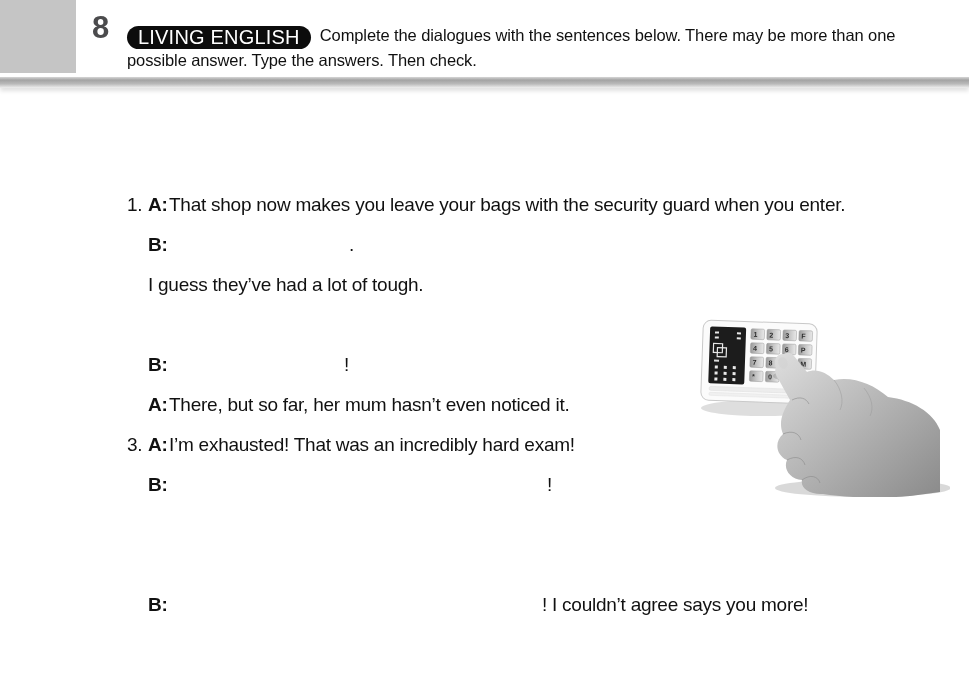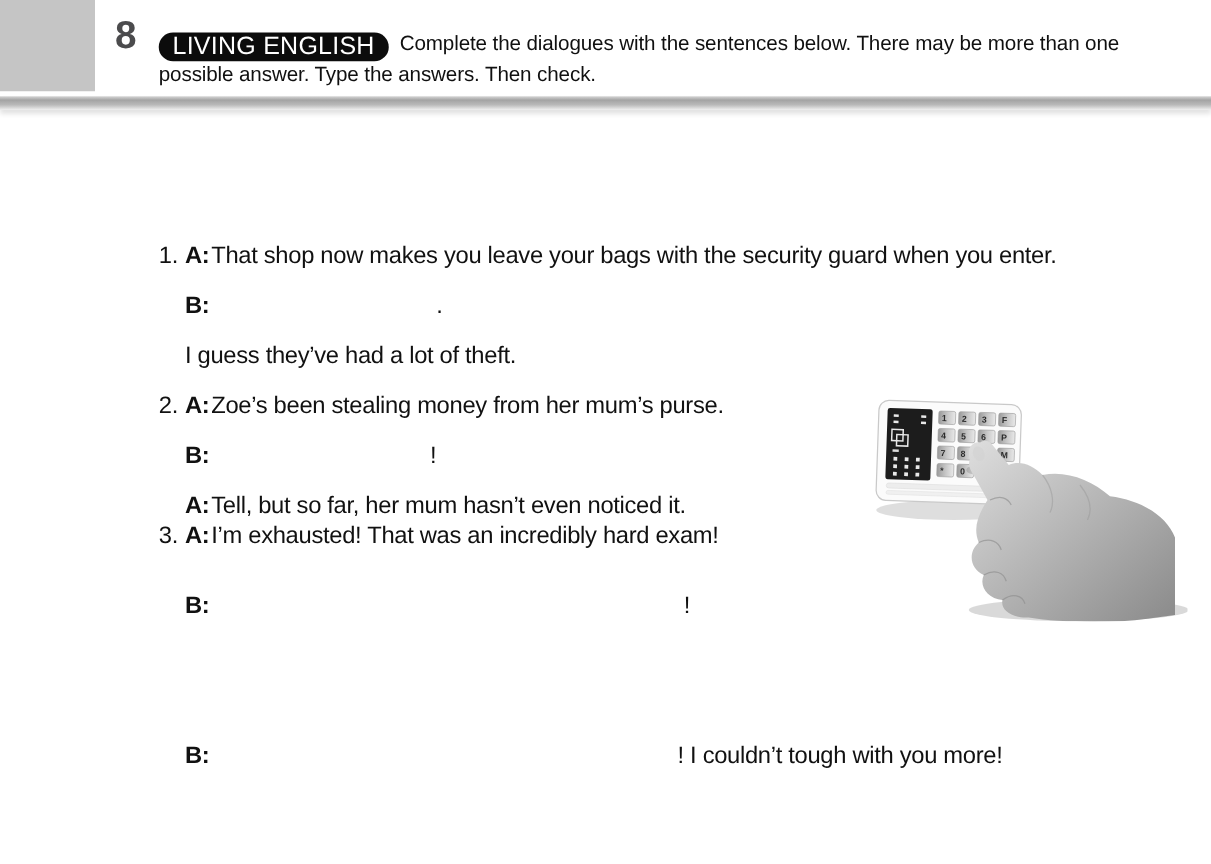--- a/index.html
+++ b/index.html
@@ -37,21 +37,21 @@
     font-size:19px;letter-spacing:-0.25px;color:#111;}
   .num{display:inline-block;width:21px;}
   .spk{display:inline-block;width:21px;font-weight:bold;}
   .line input{
     border:none;outline:none;background:transparent;padding:0;margin:0;
     font:inherit;height:18px;vertical-align:middle;
   }
   .w1{width:180px}.w2{width:175px}.w3{width:378px}.w4{width:373px}
   .t1a{top:194px}.t1b{top:234px}.t1f{top:274px}
   .t2a{top:314px}.t2b{top:354px}.t2c{top:394px}
-  .t3a{top:418px}.t3b{top:474px}.t3f{top:514px}
+  .t3a{top:434px}.t3b{top:474px}.t3f{top:514px}
   .t4a{top:554px}.t4b{top:594px}
   
   .figure{position:absolute;left:688px;top:312px;width:262px;height:185px;}
   .figure svg{display:block;}
   .figure text{font-family:"Liberation Sans",sans-serif;font-weight:bold;}
 </style>
 </head>
 <body>
 
 <div class="page">
@@ -66,42 +66,39 @@
   <div class="divider"></div>
 
 
   <div class="line t1a">
     <span class="num">1.</span><span class="spk">A:</span><span>That shop now makes you leave your bags with the security guard when you enter.</span>
   </div>
   <div class="line t1b">
     <span class="num"></span><span class="spk">B:</span><input class="w1" type="text" style=""><span>.</span>
   </div>
   <div class="line t1f">
-    <span class="num"></span><span>I guess they’ve had a lot of theft.</span>
+    <span class="num"></span><span>I guess they’ve had a lot of tough.</span>
   </div>
 
-  <div class="line t2a">
-    <span class="num">2.</span><span class="spk">A:</span><span>Zoe’s been stealing money from her mum’s purse.</span>
-  </div>
   <div class="line t2b">
     <span class="num"></span><span class="spk">B:</span><input class="w2" type="text" style=""><span>!</span>
   </div>
   <div class="line t2c">
-    <span class="num"></span><span class="spk">A:</span><span>Tell, but so far, her mum hasn’t even noticed it.</span>
+    <span class="num"></span><span class="spk">A:</span><span>There, but so far, her mum hasn’t even noticed it.</span>
   </div>
 
   <div class="line t3a">
     <span class="num">3.</span><span class="spk">A:</span><span>I’m exhausted! That was an incredibly hard exam!</span>
   </div>
   <div class="line t3b">
     <span class="num"></span><span class="spk">B:</span><input class="w3" type="text" style=""><span>!</span>
   </div>
 
   <div class="line t4b">
-    <span class="num"></span><span class="spk">B:</span><input class="w4" type="text" style=""><span>! I couldn’t tough with you more!</span>
+    <span class="num"></span><span class="spk">B:</span><input class="w4" type="text" style=""><span>! I couldn’t agree says you more!</span>
   </div>
 
   <div class="figure">
     <svg viewBox="0 0 262 185" width="262" height="185">
       <defs>
         <linearGradient id="keyg" x1="0" y1="0" x2="1" y2="0">
           <stop offset="0" stop-color="#9a9a9a"></stop>
             <stop offset="0.55" stop-color="#c9c9c9"></stop>
             <stop offset="1" stop-color="#e9e9e9"></stop>
         </linearGradient>

